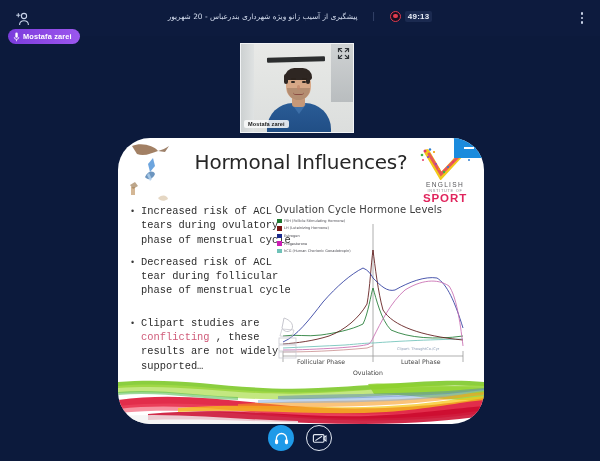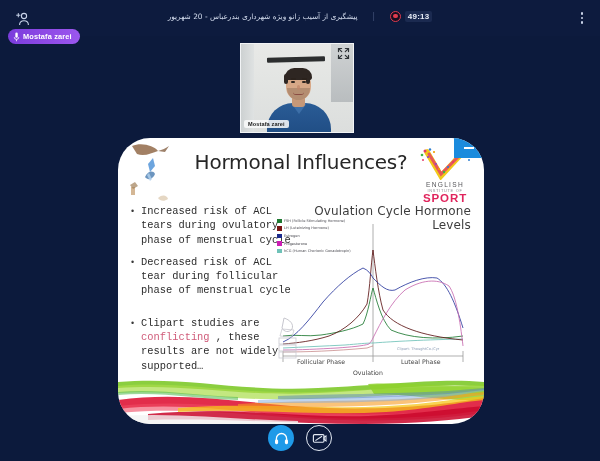--- a/index.html
+++ b/index.html
@@ -241,21 +241,21 @@
   .bullet.spaced { margin-top: 18px; }
   .conflicting { color: #d05c7a; }
 
   
   .chart {
     position: absolute; left: 157px; top: 66px;
     width: 196px; height: 176px;
   }
   .chart-title {
     position: absolute; left: 0; top: 0; width: 196px;
-    text-align: right; font-size: 12px; color: #3d3d3d;
+    text-align: left; font-size: 10px; color: #3d3d3d;
     font-family: "DejaVu Sans", sans-serif; letter-spacing: .15px;
   }
   .chart-legend {
     position: absolute; left: 2px; top: 13px;
   }
   .leg-row { display: flex; align-items: center; gap: 2.5px; height: 7.6px; }
   .leg-sw { width: 4.6px; height: 4.6px; display: block; }
   .leg-tx {
     font-size: 3.5px; color: #4b4b52; white-space: nowrap;
     font-family: "DejaVu Sans", sans-serif;

